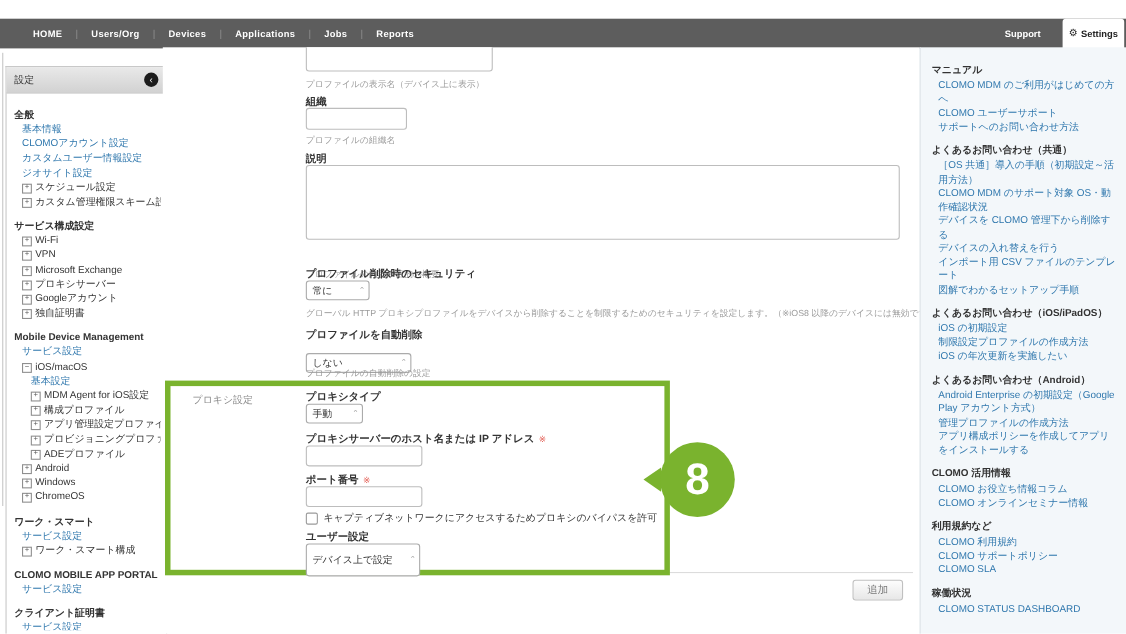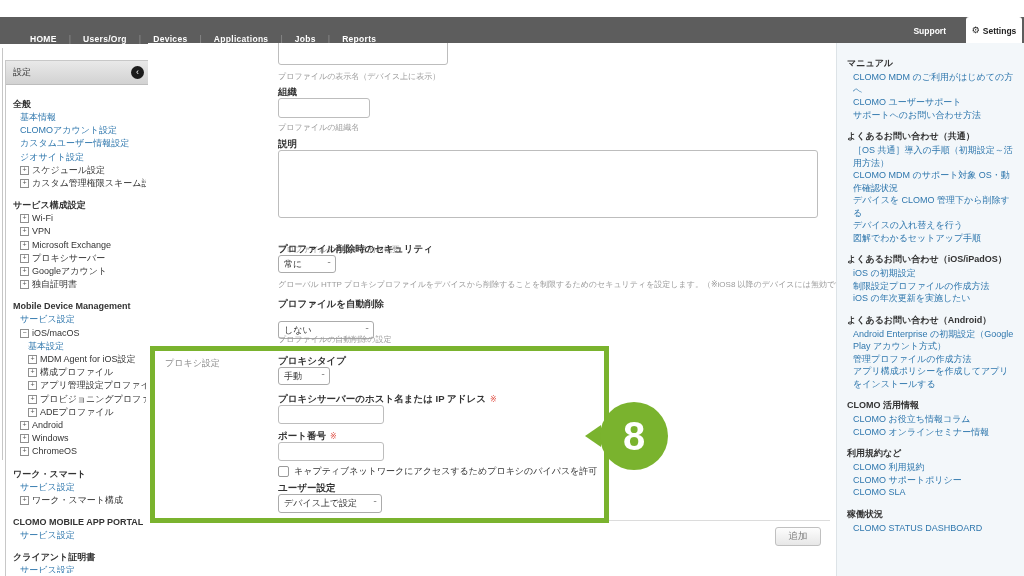--- a/index.html
+++ b/index.html
@@ -2,21 +2,21 @@
 <html><head>
 <meta charset="utf-8">
 <style>
   html,body{margin:0;padding:0;}
   body{width:1024px;height:576px;overflow:hidden;background:#fff;
        font-family:"Liberation Sans","DejaVu Sans",sans-serif;color:#333;}
   .stage{position:relative;width:1024px;height:576px;}
 
   
   .topnav{position:absolute;left:0;top:17px;right:0;height:27px;background:#5d5d5d;}
-  .nav-menu{position:absolute;left:30px;top:0;height:27px;display:flex;align-items:flex-end;}
+  .nav-menu{position:absolute;left:30px;top:0;height:27px;display:flex;align-items:center;}
   .nav-item{color:#fff;font-size:8.5px;font-weight:bold;letter-spacing:.3px;cursor:pointer;}
   .nav-sep{color:#8f8f8f;font-size:9px;margin:0 12px;}
   .nav-support{position:absolute;right:78px;top:0;height:27px;display:flex;align-items:center;
                color:#fff;font-size:8.5px;font-weight:bold;cursor:pointer;}
   .nav-settings{position:absolute;right:2px;top:0;height:27px;width:56px;background:#fff;
                 border-radius:3px 3px 0 0;display:flex;align-items:center;justify-content:center;
                 gap:3px;font-size:8.5px;font-weight:bold;color:#222;cursor:pointer;}
   .gear{font-size:9px;color:#222;line-height:1;}
 
   
@@ -53,21 +53,21 @@
   .chev{font-size:7px;color:#555;margin-left:6px;transform:scaleX(1.4);}
   .req{color:#e2574d;font-size:8px;font-weight:normal;margin-left:4px;}
   .divider{position:absolute;background:#dcdcdc;height:1px;}
   .add-btn{position:absolute;width:46px;height:19px;border:1px solid #c0c0c0;border-radius:3px;
            background:linear-gradient(#fdfdfd,#e7e7e7);color:#7a7a7a;font-size:9.5px;
            display:flex;align-items:center;justify-content:center;cursor:pointer;box-sizing:border-box;}
 
   
   .hl-box{position:absolute;left:2px;top:303px;width:459px;height:177px;border:5px solid #7ab32e;
           box-sizing:border-box;background:transparent;z-index:5;}
-  .hl-side-label{position:absolute;left:10px;top:6px;font-size:9px;color:#8a8a8a;}
+  .hl-side-label{position:absolute;left:20px;top:6px;font-size:9px;color:#8a8a8a;}
   .checkbox-row{position:absolute;display:flex;align-items:center;gap:5px;font-size:9px;color:#333;
                 white-space:nowrap;cursor:pointer;}
   .cbox{width:9px;height:9px;border:1px solid #9a9a9a;border-radius:2px;background:#fff;flex:none;}
   .callout{position:absolute;left:452px;top:359px;width:68px;height:68px;border-radius:50%;
            background:#7ab32e;color:#fff;display:flex;align-items:center;justify-content:center;
            font-size:40px;font-weight:bold;z-index:6;}
   .callout-tail{position:absolute;left:437px;top:382px;width:0;height:0;z-index:6;
                 border-top:11px solid transparent;border-bottom:11px solid transparent;
                 border-right:16px solid #7ab32e;}
 
@@ -193,21 +193,21 @@
         <span>ポート番号</span><span class="req">※</span>
       </div>
       <div class="f-input" style="left:123px;top:91px;width:106px;height:19px;"></div>
 
       <div class="checkbox-row" style="left:123px;top:114px;">
         <span class="cbox"></span>
         <span>キャプティブネットワークにアクセスするためプロキシのバイパスを許可</span>
       </div>
 
       <div class="f-label" style="left:123px;top:131px;">ユーザー設定</div>
-      <div class="f-select" style="left:123px;top:143px;width:104px;height:19px;">
+      <div class="f-select" style="left:123px;top:143px;width:104px;height:30px;">
         <span>デバイス上で設定</span>
         <span class="chev">ˆ</span>
       </div>
     </div>
 
     <div class="callout-tail"></div>
     <div class="callout">8</div>
 
     <div class="divider" style="left:14px;top:477px;width:668px;"></div>
     <div class="add-btn" style="left:627px;top:484px;">追加</div>
@@ -216,20 +216,21 @@
   <div class="helpbar">
       <div class="hp-header">マニュアル</div>
       <div class="hp-link">CLOMO MDM のご利用がはじめての方へ</div>
       <div class="hp-link">CLOMO ユーザーサポート</div>
       <div class="hp-link">サポートへのお問い合わせ方法</div>
       <div class="hp-header">よくあるお問い合わせ（共通）</div>
       <div class="hp-link">［OS 共通］導入の手順（初期設定～活用方法）</div>
       <div class="hp-link">CLOMO MDM のサポート対象 OS・動作確認状況</div>
       <div class="hp-link">デバイスを CLOMO 管理下から削除する</div>
       <div class="hp-link">デバイスの入れ替えを行う</div>
+      <div class="hp-link">インポート用 CSV ファイルのテンプレート</div>
       <div class="hp-link">図解でわかるセットアップ手順</div>
       <div class="hp-header">よくあるお問い合わせ（iOS/iPadOS）</div>
       <div class="hp-link">iOS の初期設定</div>
       <div class="hp-link">制限設定プロファイルの作成方法</div>
       <div class="hp-link">iOS の年次更新を実施したい</div>
       <div class="hp-header">よくあるお問い合わせ（Android）</div>
       <div class="hp-link">Android Enterprise の初期設定（Google Play アカウント方式）</div>
       <div class="hp-link">管理プロファイルの作成方法</div>
       <div class="hp-link">アプリ構成ポリシーを作成してアプリをインストールする</div>
       <div class="hp-header">CLOMO 活用情報</div>

